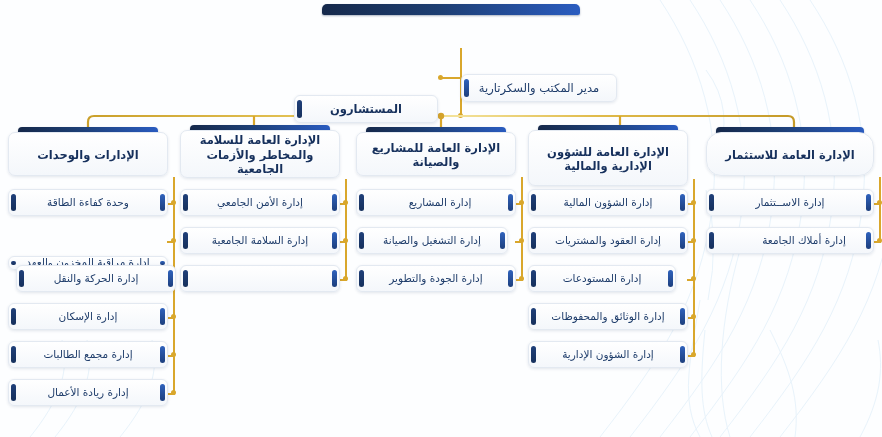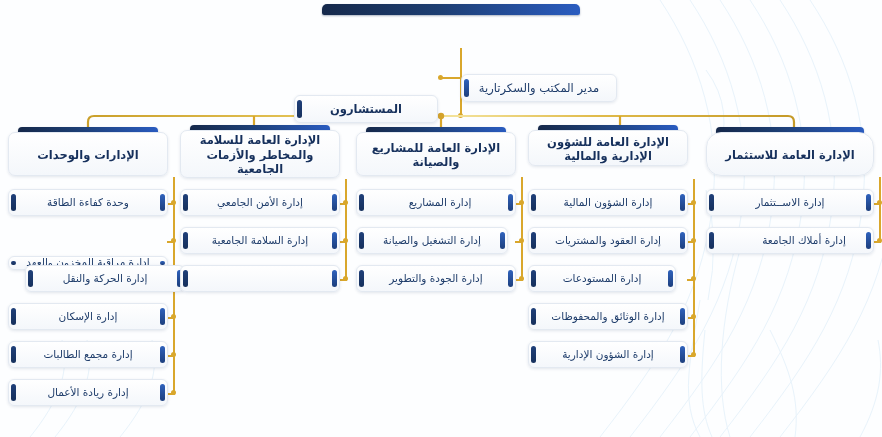--- a/index.html
+++ b/index.html
@@ -243,21 +243,21 @@
         <div class="node leaf" style="left: 8px; top: 189px; width: 160px; height: 27px;">
           <div class="edge-bar left"></div>
           <div class="edge-bar right blue"></div>
           <span>وحدة كفاءة الطاقة</span>
         </div>
         <div class="node leaf" style="left: 8px; top: 244px; width: 160px; height: 14px; margin-top: 12px;">
           <div class="edge-bar left"></div>
           <div class="edge-bar right blue"></div>
           <span>إدارة مراقبة المخزون والعهد</span>
         </div>
-        <div class="node leaf" style="left: 25px; top: 265px; width: 160px; height: 27px;">
+        <div class="node leaf" style="left: 16px; top: 265px; width: 160px; height: 27px;">
           <div class="edge-bar left"></div>
           <div class="edge-bar right blue"></div>
           <span>إدارة الحركة والنقل</span>
         </div>
         <div class="node leaf" style="left: 8px; top: 303px; width: 160px; height: 27px;">
           <div class="edge-bar left"></div>
           <div class="edge-bar right blue"></div>
           <span>إدارة الإسكان</span>
         </div>
         <div class="node leaf" style="left: 8px; top: 341px; width: 160px; height: 27px;">
@@ -301,21 +301,21 @@
           <div class="edge-bar left"></div>
           <div class="edge-bar right blue"></div>
           <span>إدارة التشغيل والصيانة</span>
         </div>
         <div class="node leaf" style="left: 356px; top: 265px; width: 160px; height: 27px;">
           <div class="edge-bar left"></div>
           <div class="edge-bar right blue"></div>
           <span>إدارة الجودة والتطوير</span>
         </div>
         <div class="col-cap" style="left: 538px; top: 125px; width: 140px;"></div>
-        <div class="node col-head" style="left: 528px; top: 130px; width: 160px; height: 36px;">
+        <div class="node col-head" style="left: 528px; top: 130px; width: 160px; height: 56px;">
           <span>الإدارة العامة للشؤون الإدارية والمالية</span>
         </div>
         <div class="node leaf" style="left: 528px; top: 189px; width: 160px; height: 27px;">
           <div class="edge-bar left"></div>
           <div class="edge-bar right blue"></div>
           <span>إدارة الشؤون المالية</span>
         </div>
         <div class="node leaf" style="left: 528px; top: 227px; width: 160px; height: 27px;">
           <div class="edge-bar left"></div>
           <div class="edge-bar right blue"></div>

